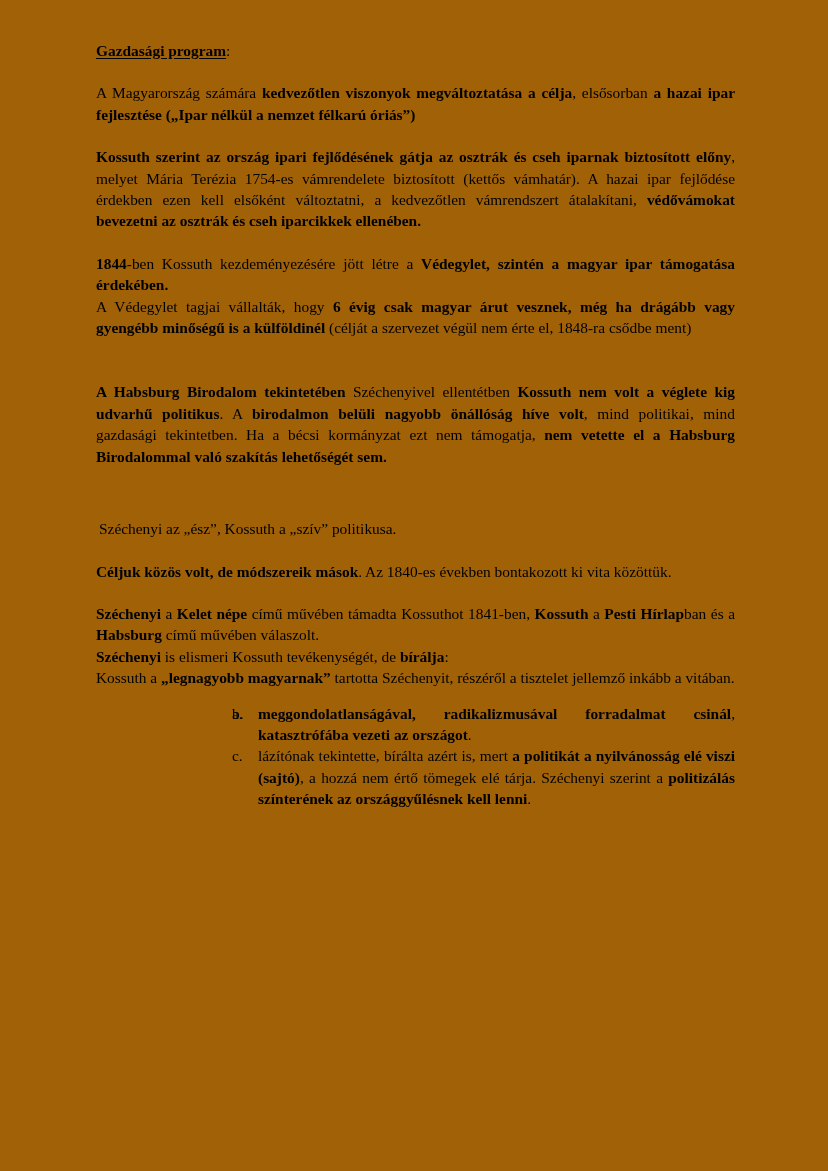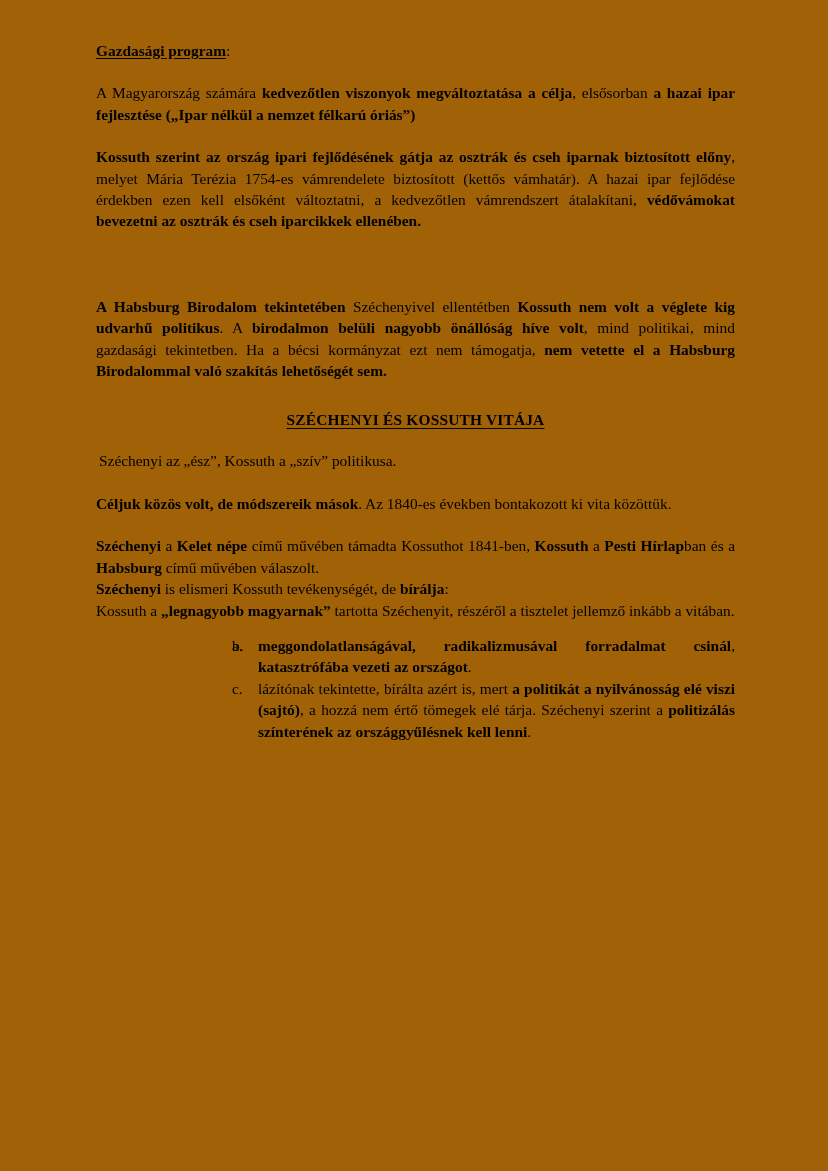--- a/index.html
+++ b/index.html
@@ -92,31 +92,30 @@
     <div class="gap-m"></div>
 
     <p><span>A Magyarország számára </span><span class="b">kedvezőtlen viszonyok megváltoztatása a célja</span><span>, elsősorban </span><span class="b">a hazai ipar fejlesztése („Ipar nélkül a nemzet félkarú óriás”)</span></p>
 
     <div class="gap-m"></div>
 
     <p><span class="b">Kossuth szerint az ország ipari fejlődésének gátja az osztrák és cseh iparnak biztosított előny</span><span>, melyet Mária Terézia 1754-es vámrendelete biztosított (kettős vámhatár). A hazai ipar fejlődése érdekben ezen kell elsőként változtatni, a kedvezőtlen vámrendszert átalakítani, </span><span class="b">védővámokat bevezetni az osztrák és cseh iparcikkek ellenében.</span></p>
 
     <div class="gap-m"></div>
 
+    <p><span class="b">1844</span><span>-ben Kossuth kezdeményezésére jött létre a </span><span class="b">Védegylet, szintén a magyar ipar támogatása érdekében.</span></p>
 
+    <p><span>A Védegylet tagjai vállalták, hogy </span><span class="b">6 évig csak magyar árut  vesznek, még ha drágább vagy gyengébb minőségű is a külföldinél</span><span> (célját a szervezet végül nem érte el, 1848-ra csődbe ment)</span></p>
 
     <div class="gap-xl"></div>
 
     <p><span class="b">A Habsburg Birodalom tekintetében</span><span> Széchenyivel ellentétben </span><span class="b">Kossuth nem volt a véglete kig udvarhű politikus</span><span>. A </span><span class="b">birodalmon belüli nagyobb önállóság híve volt</span><span>, mind politikai, mind gazdasági tekintetben. Ha a bécsi kormányzat ezt nem támogatja, </span><span class="b">nem vetette el a Habsburg Birodalommal való szakítás lehetőségét sem.</span></p>
 
     <div class="gap-l"></div>
 
-    <div class="center-wrap">
-      <span class="sec-title">SZÉCHENYI ÉS KOSSUTH VITÁJA</span>
-    </div>
 
     <div class="gap-m"></div>
 
     <p class="indent-1"><span>Széchenyi az „ész”, Kossuth a „szív” politikusa.</span></p>
 
     <div class="gap-m"></div>
 
     <p><span class="b">Céljuk közös volt, de módszereik mások</span><span>. Az 1840-es években bontakozott ki vita közöttük.</span></p>
 
     <div class="gap-m"></div>

